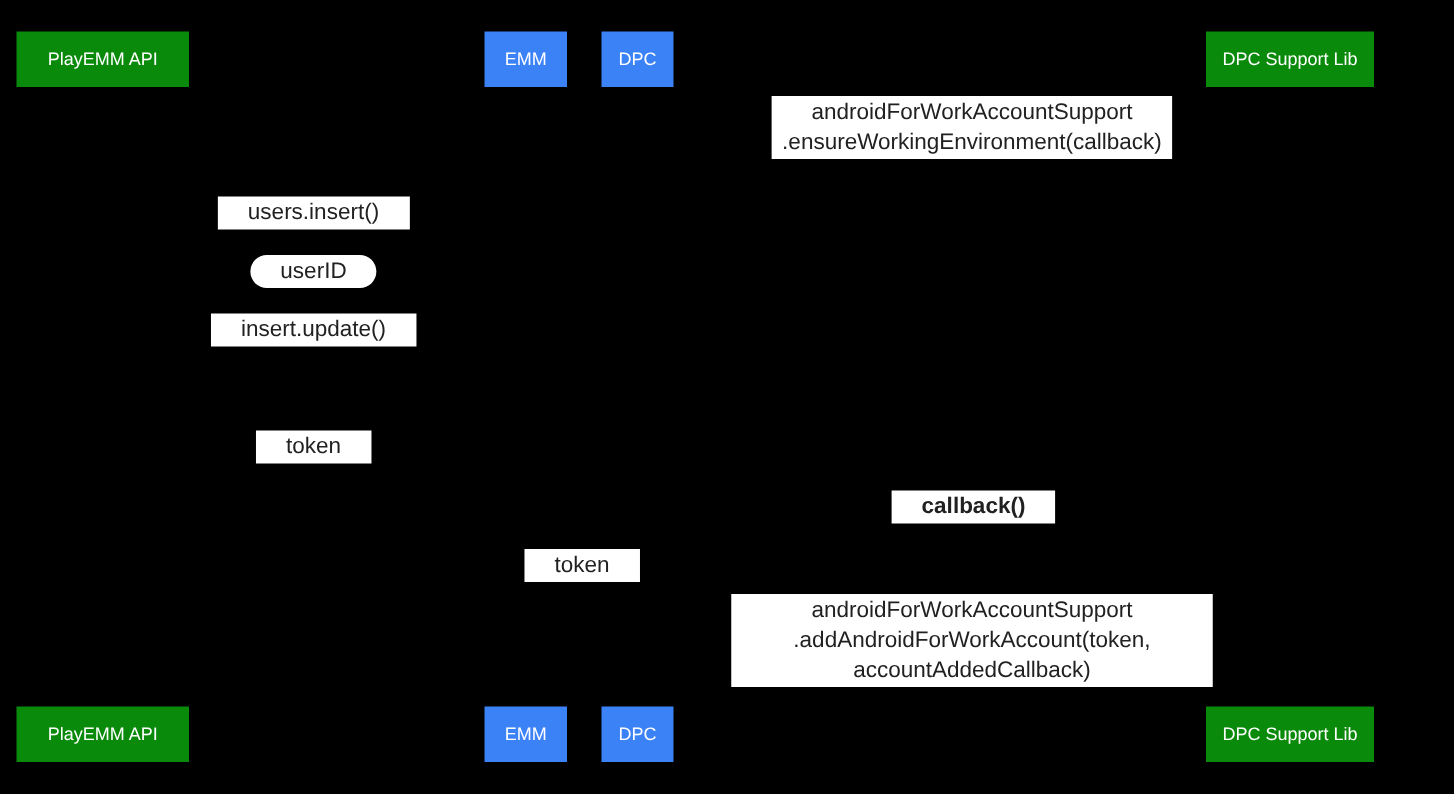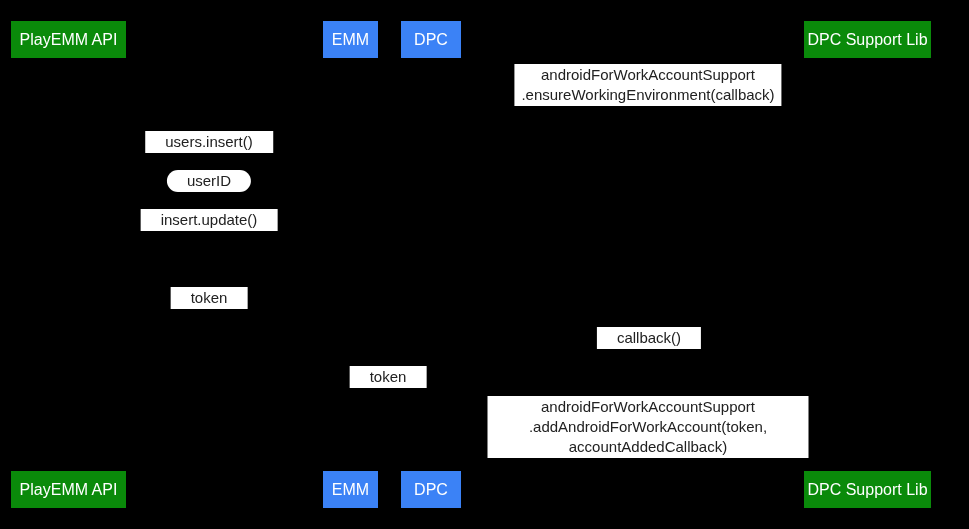--- a/index.html
+++ b/index.html
@@ -16,32 +16,32 @@
     overflow: hidden;
   }
   
   .actor {
     position: absolute;
     height: 37px;
     display: flex;
     align-items: center;
     justify-content: center;
     color: #ffffff;
-    font-size: 16px;
+    font-size: 12px;
     line-height: 37px;
     white-space: nowrap;
   }
   .actor-green { background: #0a8a0a; }
   .actor-blue  { background: #3b82f6; }
   .row-top    { top: 21px; }
   .row-bottom { top: 471px; }
   .a-playemm { left: 11px;  width: 115px; }
   .a-emm     { left: 323px; width: 55px;  }
-  .a-dpc     { left: 401px; width: 60px;  }
-  .a-dpclib  { left: 804px; width: 127px; }
+  .a-dpc     { left: 401px; width: 48px;  }
+  .a-dpclib  { left: 804px; width: 112px; }
   
   .msg {
     position: absolute;
     transform: translateX(-50%);
     background: #ffffff;
     color: #212121;
     font-size: 15px;
     line-height: 22px;
     padding: 0 20px;
     white-space: pre-line;
@@ -50,21 +50,21 @@
   .msg-two {
     line-height: 20px;
     padding: 1px 7px;
   }
   .m1 { left: 648px; top: 64px;  }
   .m2 { left: 209px; top: 131px; }
   .m3 { left: 209px; top: 170px; border-radius: 11px; }
   .m4 { left: 209px; top: 209px; }
   .m5 { left: 209px; top: 248px; }
   .m6 { left: 209px; top: 287px; }
-  .m7 { left: 649px; top: 327px; }
+  .m7 { left: 649px; top: 327px; font-weight: bold; }
   .m8 { left: 388px; top: 366px; }
   .m9 { left: 648px; top: 396px; }
 </style>
 </head>
 <body>
 
 <div class="diagram">
 
   <div class="actor actor-green row-top a-playemm">PlayEMM API</div>
   <div class="actor actor-blue row-top a-emm">EMM</div>

